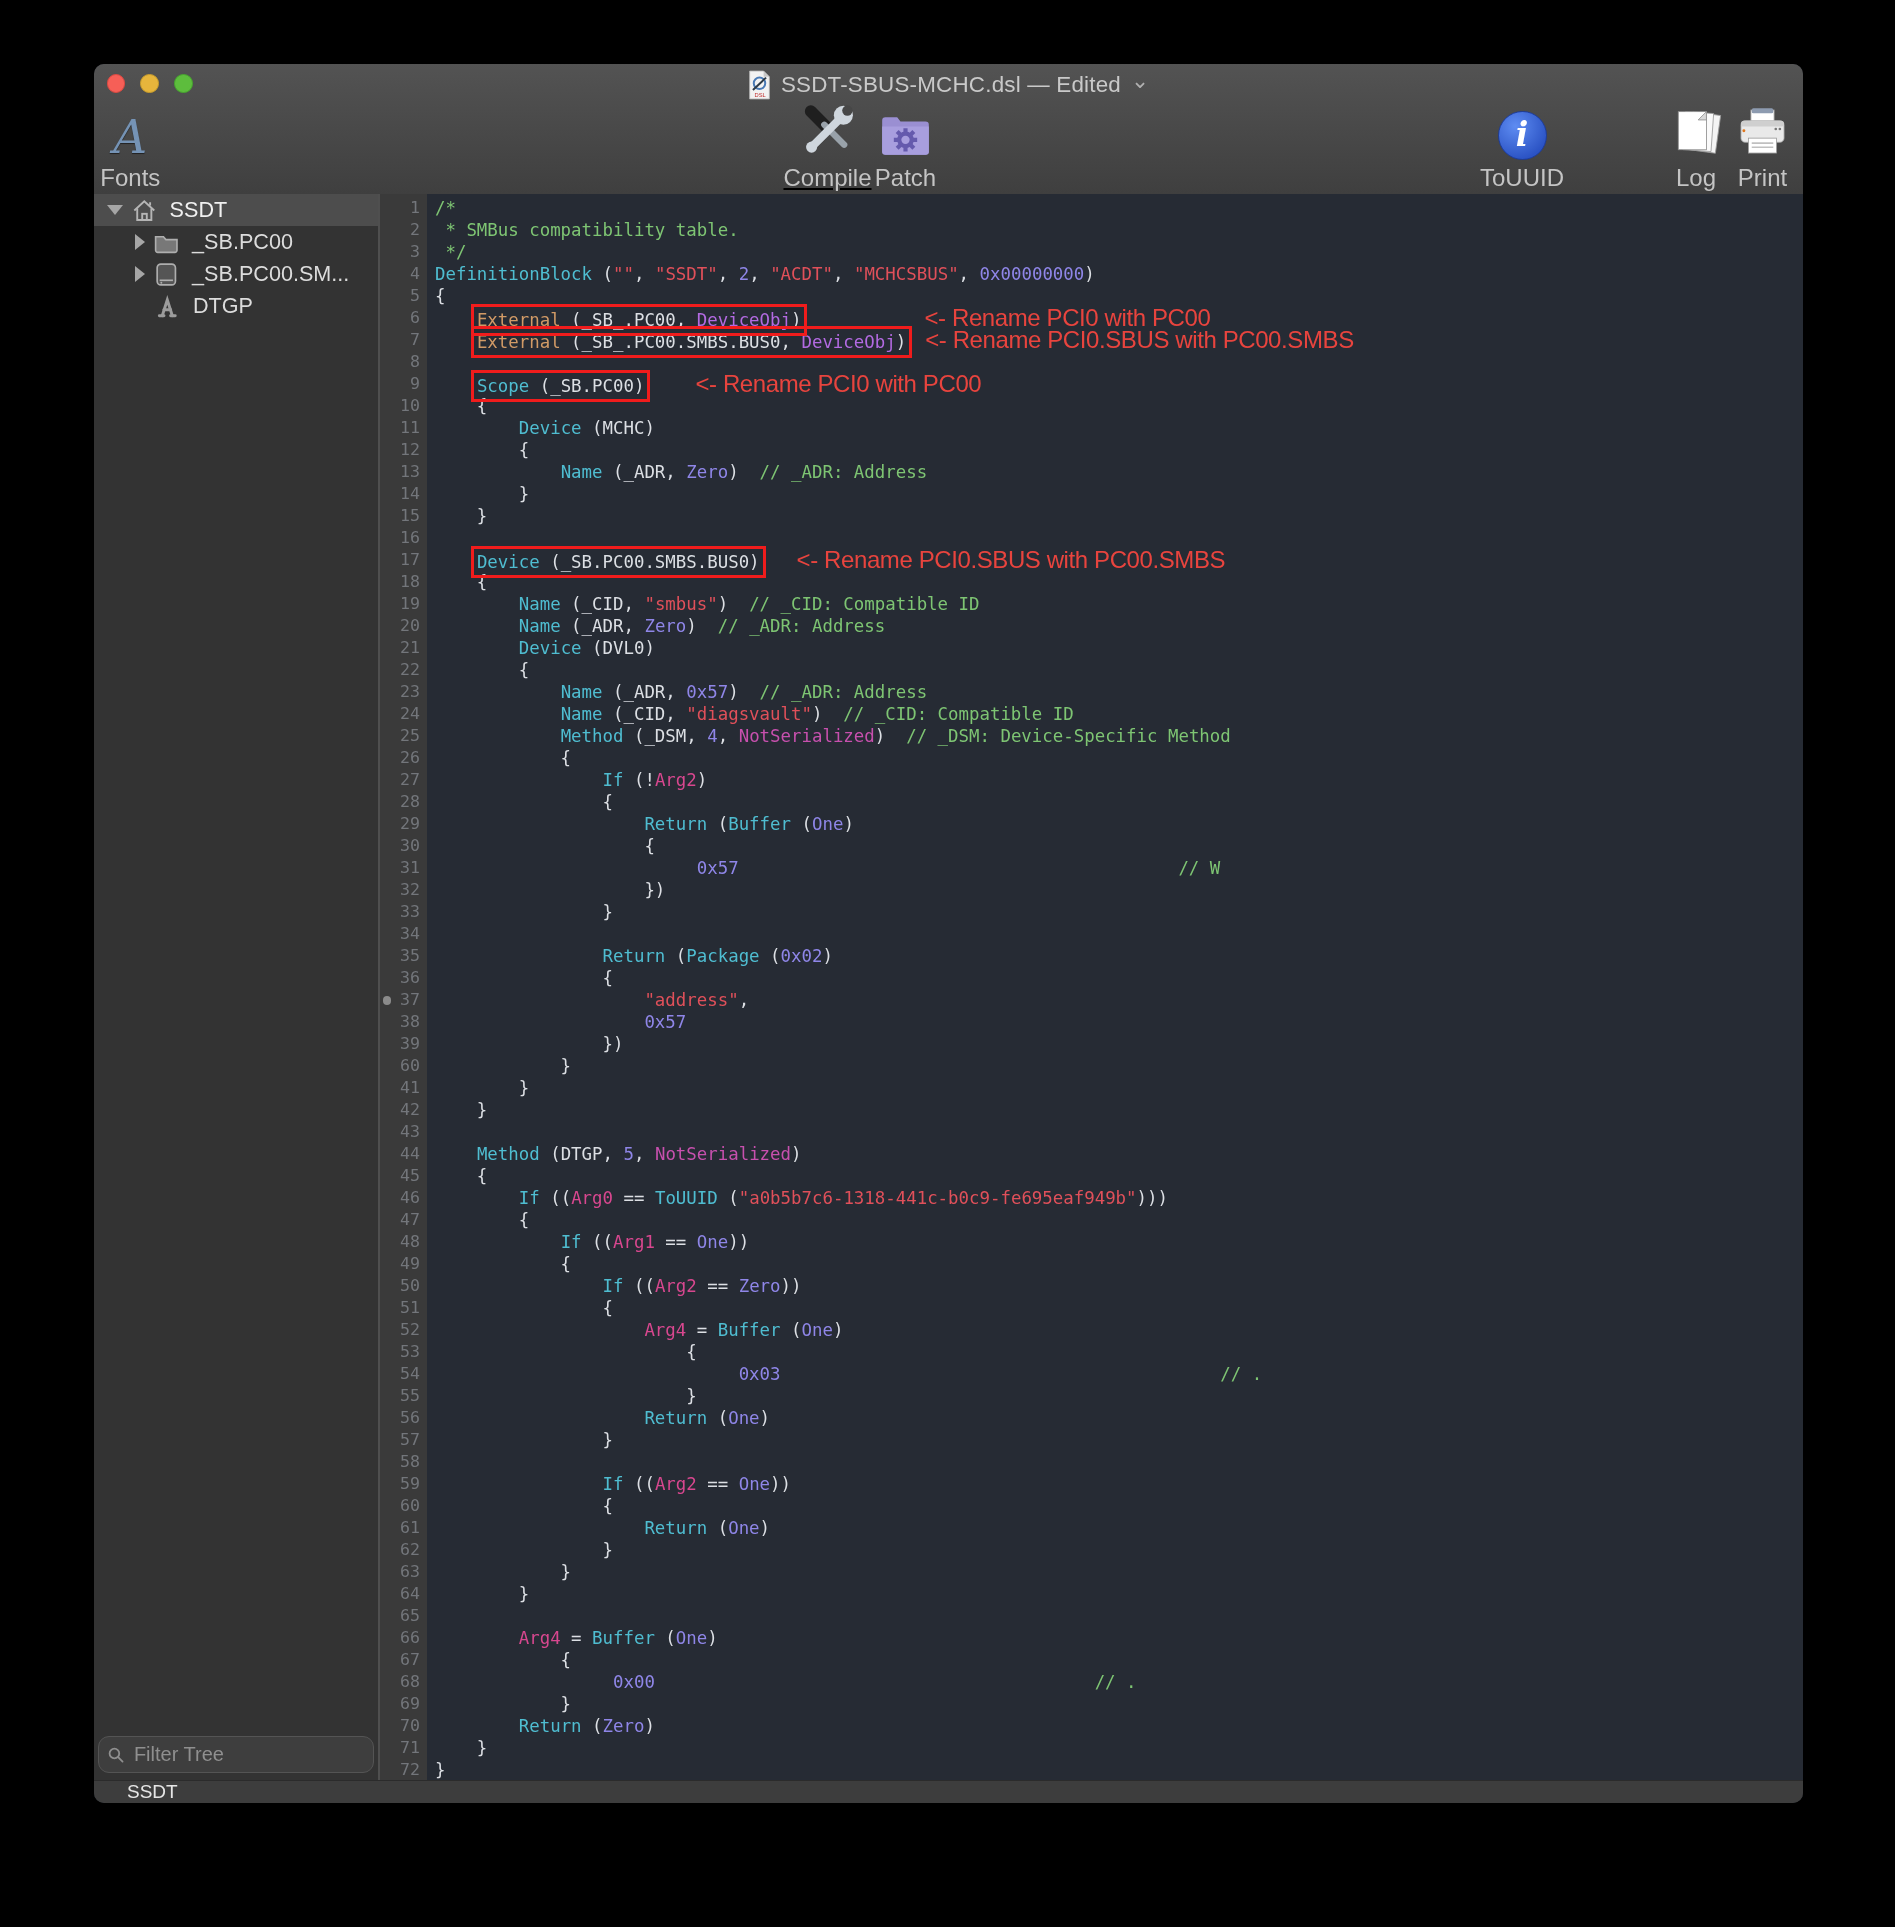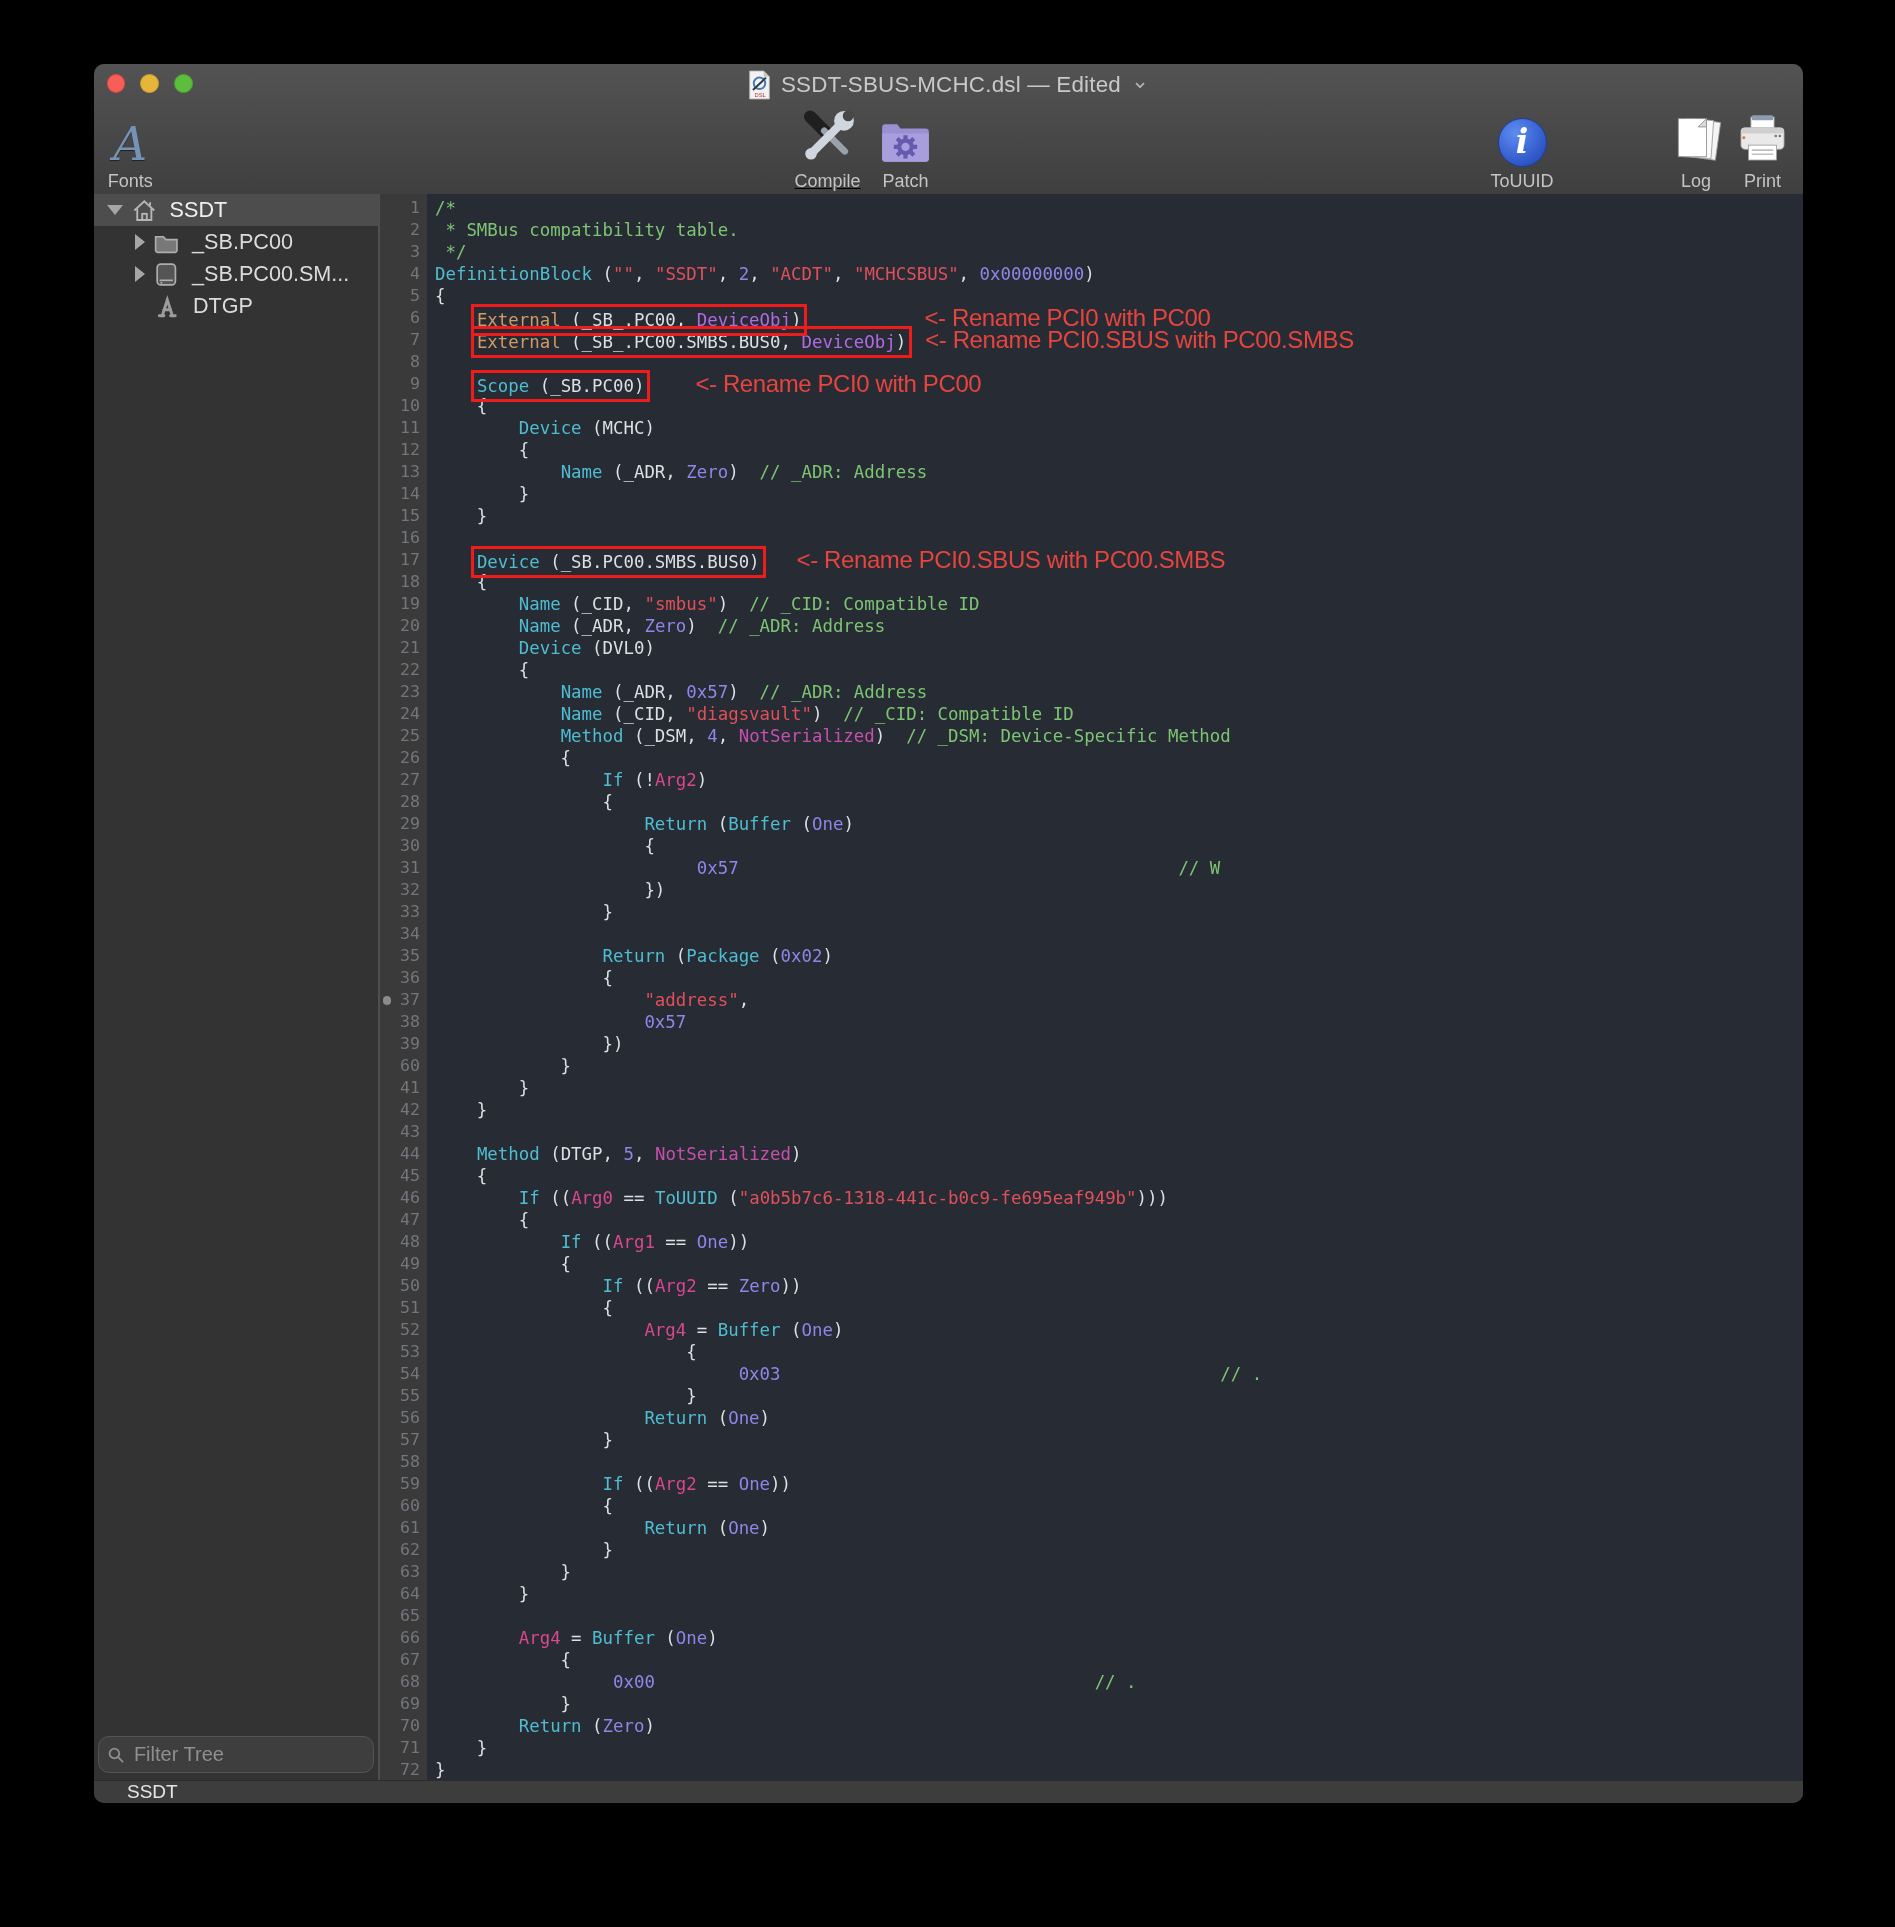--- a/index.html
+++ b/index.html
@@ -26,21 +26,21 @@
   .titlegroup{
     position:absolute;top:4.2px;left:0;right:0;height:33px;
     display:flex;align-items:center;justify-content:center;gap:10px;
   }
   .titletext{font-size:22.4px;color:#c9c9c9;letter-spacing:0.2px;}
   .title-chevron{font-size:21.6px;color:#b0b0b0;line-height:8.3px;margin-top:-6.6px;}
   .tb-item{
     position:absolute;top:37px;height:91px;display:flex;flex-direction:column;
     align-items:center;justify-content:flex-end;gap:4.2px;cursor:default;
   }
-  .tb-label{font-size:18px;color:#c4c4c4;}
+  .tb-label{font-size:24px;color:#c4c4c4;}
   .fonts-glyph{
     font-family:"DejaVu Serif","Liberation Serif",serif;font-style:italic;
     font-size:47px;line-height:47px;color:#7593b5;
     text-shadow:0 0.8px 0.8px rgba(0,0,0,.5);
   }
   .summary-circle{
     width:47px;height:47px;border-radius:50%;
     background:radial-gradient(circle at 35% 30%,#5e8cf2,#2b53c4 75%);
     border:0.8px solid #1d3c9a;display:flex;align-items:center;justify-content:center;
   }

